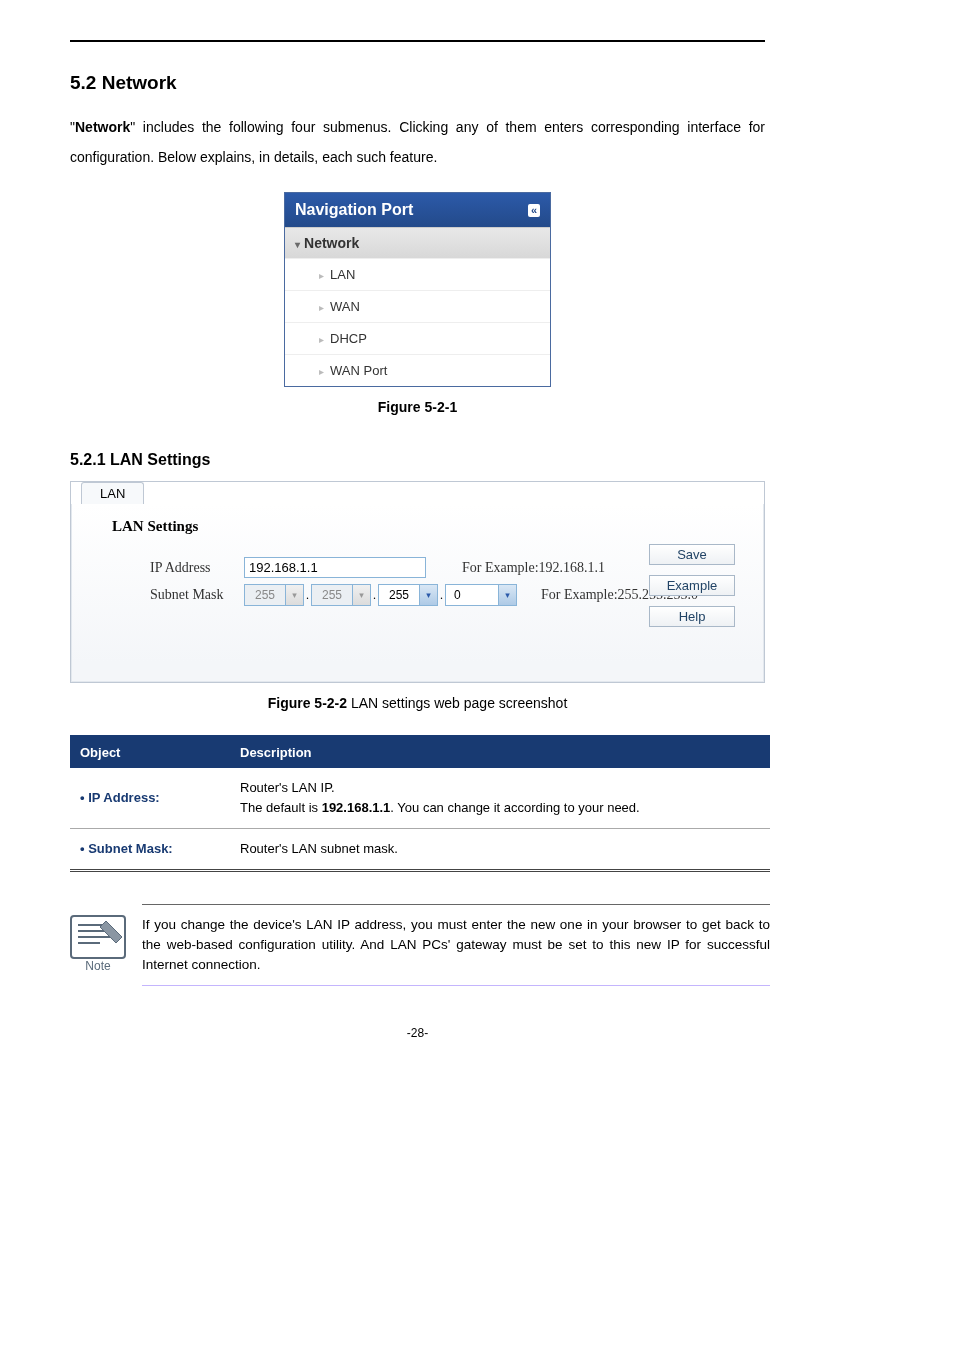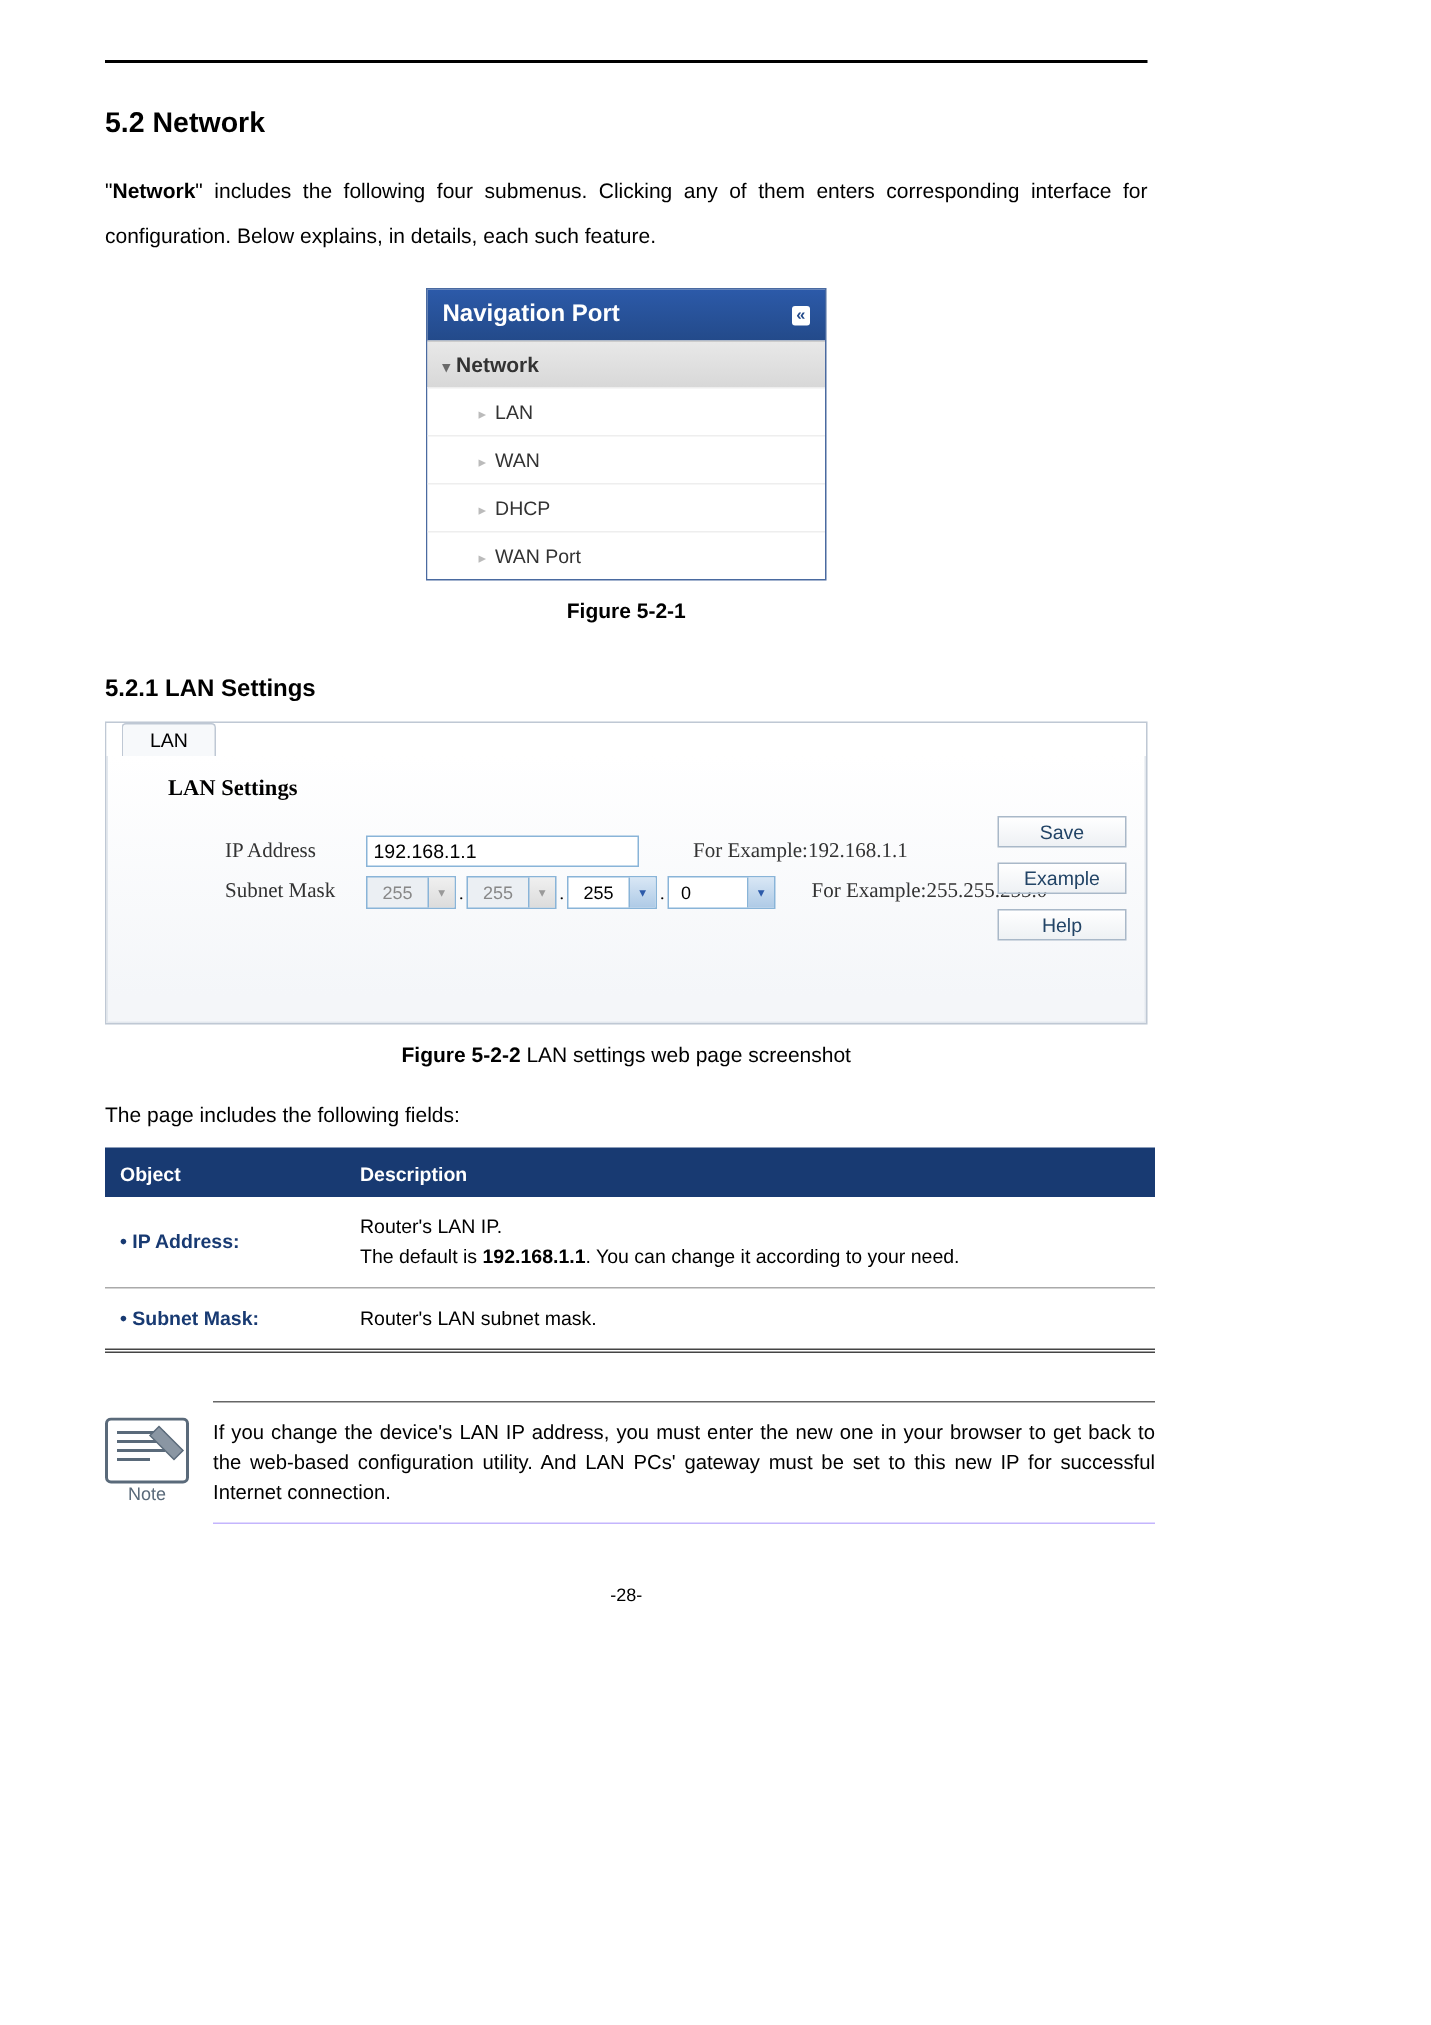--- a/index.html
+++ b/index.html
@@ -190,21 +190,21 @@
     display: flex;
     align-items: center;
     justify-content: center;
     font-size: 9px;
     color: #2c5aa9;
   }
   .sel.disabled .dd { background: linear-gradient(#f0f0f0,#dcdcdc); color:#999;}
   .dot { margin: 0 2px 0 -2px; font-size: 12px; }
   .side-buttons {
     position: absolute;
-    right: 12px;
+    right: 28px;
     top: 40px;
     display: flex;
     flex-direction: column;
   }
   .ui-btn {
     min-width: 68px;
     background: linear-gradient(#ffffff,#eef1f4);
     border: 1px solid #a9b8c8;
     font-size: 13px;
     padding: 2px 8px;
@@ -349,21 +349,20 @@
         <div class="ui-btn"><span>Example</span></div>
         <div class="ui-btn"><span>Help</span></div>
       </div>
     </div>
   </div>
 
   <div class="fig-caption2">
     <span class="figlabel">Figure 5-2-2</span><span> LAN settings web page screenshot</span>
   </div>
 
-  <p style="font-size:14px; margin:0 0 14px 0;">The page includes the following fields:</p>
 
   <table class="fields-table">
     <thead>
       <tr>
         <th>Object</th>
         <th>Description</th>
       </tr>
     </thead>
     <tbody>
       <tr>

